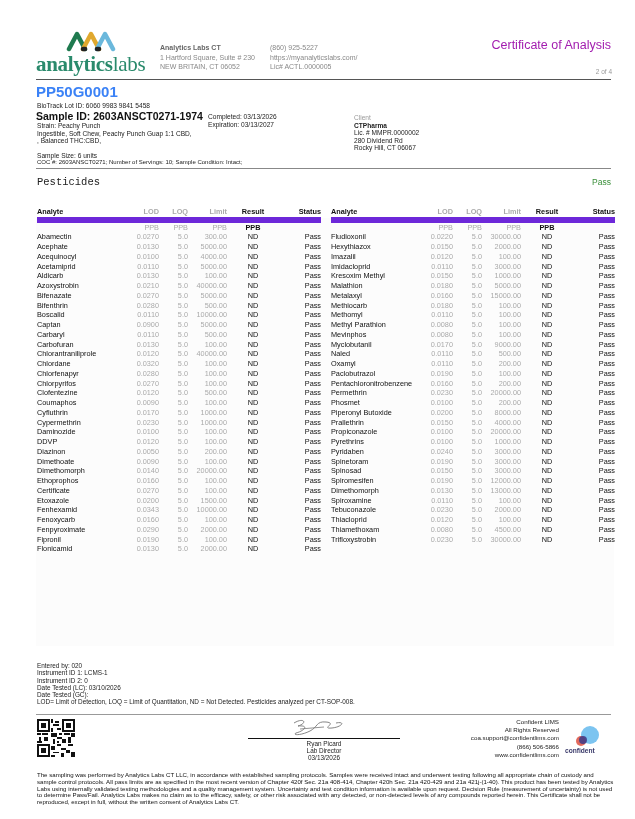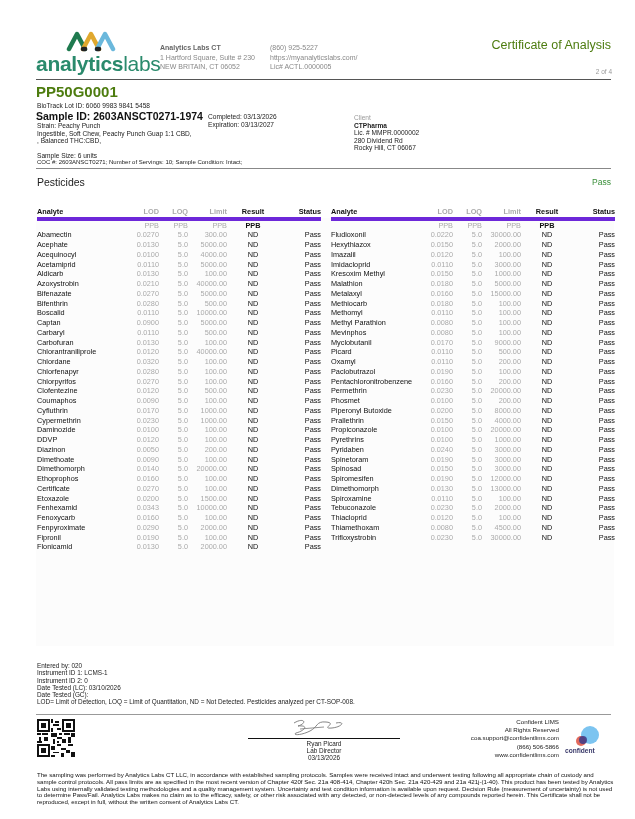--- a/index.html
+++ b/index.html
@@ -3,53 +3,53 @@
 <meta charset="utf-8">
 <style>
   html, body { margin: 0; padding: 0; background: #ffffff; }
   body { width: 635px; height: 819px; position: relative; overflow: hidden;
          font-family: "Liberation Sans", "DejaVu Sans", sans-serif; color: #111; }
   .page { position: absolute; left: 0; top: 0; width: 635px; height: 819px; background: #fff; }
 
   
   .logo { position: absolute; left: 36px; top: 30px; width: 112px; height: 48px; }
   .logo svg { position: absolute; left: 30px; top: 0; }
-  .logo-word { position: absolute; left: 0; top: 22px; font-size: 21px; letter-spacing: -0.3px; color: #2a8a6c; font-weight: bold; white-space: nowrap; }
+  .logo-word { position: absolute; left: 0; top: 22px; font-size: 21px; letter-spacing: -0.3px; color: #2a8a6c; font-weight: bold; white-space: nowrap; font-family: Liberation Serif, serif; }
   .logo-word .thin { font-weight: normal; color: #2a8a6c; }
   .lab-info { position: absolute; left: 160px; top: 43px; font-size: 7px; line-height: 9.6px; color: #888; }
   .lab-info .name { color: #666; font-weight: bold; }
   .contact-info { position: absolute; left: 270px; top: 43px; font-size: 7px; line-height: 9.6px; color: #888; }
-  .coa-title { position: absolute; right: 24px; top: 38px; font-size: 12.5px; color: #4d7c0f; }
+  .coa-title { position: absolute; right: 24px; top: 38px; font-size: 12.5px; color: #a21caf; }
   .page-num { position: absolute; right: 23px; top: 68px; font-size: 6.5px; color: #999; }
   .header-rule { position: absolute; left: 36px; right: 24px; top: 79px; height: 1px; background: #555; }
 
-  .sample-code { position: absolute; left: 36px; top: 83px; font-size: 15px; font-weight: bold; color: #4d7c0f; }
+  .sample-code { position: absolute; left: 36px; top: 83px; font-size: 15px; font-weight: bold; color: #3b82f6; }
   .meta { position: absolute; left: 37px; font-size: 6.6px; color: #222; line-height: 7.6px; white-space: nowrap; }
   .sample-id { position: absolute; left: 36px; top: 110px; font-size: 10.5px; font-weight: bold; color: #111; }
   .dates { position: absolute; left: 208px; top: 113px; font-size: 6.6px; line-height: 7.6px; color: #222; }
   .client { position: absolute; left: 354px; top: 114px; font-size: 6.6px; line-height: 7.6px; color: #222; }
   .client .label { color: #999; }
   .client .cname { font-weight: bold; }
   .rule2 { position: absolute; left: 36px; right: 24px; top: 168px; height: 1px; background: #888; }
 
-  .section-title { position: absolute; left: 37px; top: 176px; font-size: 10.5px; color: #222; }
+  .section-title { position: absolute; left: 37px; top: 176px; font-size: 10.5px; color: #222; font-family: Liberation Mono, monospace; }
   .section-status { position: absolute; right: 24px; top: 177px; font-size: 8.5px; color: #3a8f3a; }
 
   
   .tbl { position: absolute; top: 207px; width: 284px; font-size: 7.3px; line-height: 9.75px; }
   .tbl.left { left: 37px; }
   .tbl.right { left: 331px; }
   .row { display: flex; height: 9.75px; white-space: nowrap; }
   .c-name { width: 90px; color: #111; overflow: visible; }
   .c-lod { width: 32px; text-align: right; color: #aaa; }
   .c-loq { width: 29px; text-align: right; color: #aaa; }
   .c-lim { width: 39px; text-align: right; color: #aaa; }
   .c-res { width: 44px; text-align: center; color: #111; padding-left: 4px; }
   .c-stat { width: 46px; text-align: right; color: #111; }
-  .hdr { font-weight: bold; border-bottom: 4px solid #6d28d9; height: 9.5px; }
+  .hdr { font-weight: bold; border-bottom: 6px solid #6d28d9; height: 9.5px; }
   .hdr .c-name { text-decoration: none; }
   .hdr .c-lod, .hdr .c-loq, .hdr .c-lim { font-weight: bold; color: #aaa; }
   .units .c-res { font-weight: bold; }
   .table-bg { position: absolute; left: 36px; top: 218px; width: 578px; height: 428px; background: #fcfcfc; }
 
   
   .notes { position: absolute; left: 37px; top: 662px; font-size: 6.4px; line-height: 7.3px; color: #222; }
   .rule3 { position: absolute; left: 36px; right: 24px; top: 714px; height: 1px; background: #999; }
   .qr { position: absolute; left: 37px; top: 719px; width: 38px; height: 38px; }
   .sig-line { position: absolute; left: 248px; top: 738px; width: 152px; height: 1px; background: #111; }
@@ -511,21 +511,21 @@
         </div>
         <div class="row">
           <span class="c-name">Myclobutanil</span>
           <span class="c-lod">0.0170</span>
           <span class="c-loq">5.0</span>
           <span class="c-lim">9000.00</span>
           <span class="c-res">ND</span>
           <span class="c-stat">Pass</span>
         </div>
         <div class="row">
-          <span class="c-name">Picard</span>
+          <span class="c-name">Naled</span>
           <span class="c-lod">0.0110</span>
           <span class="c-loq">5.0</span>
           <span class="c-lim">500.00</span>
           <span class="c-res">ND</span>
           <span class="c-stat">Pass</span>
         </div>
         <div class="row">
           <span class="c-name">Oxamyl</span>
           <span class="c-lod">0.0110</span>
           <span class="c-loq">5.0</span>

